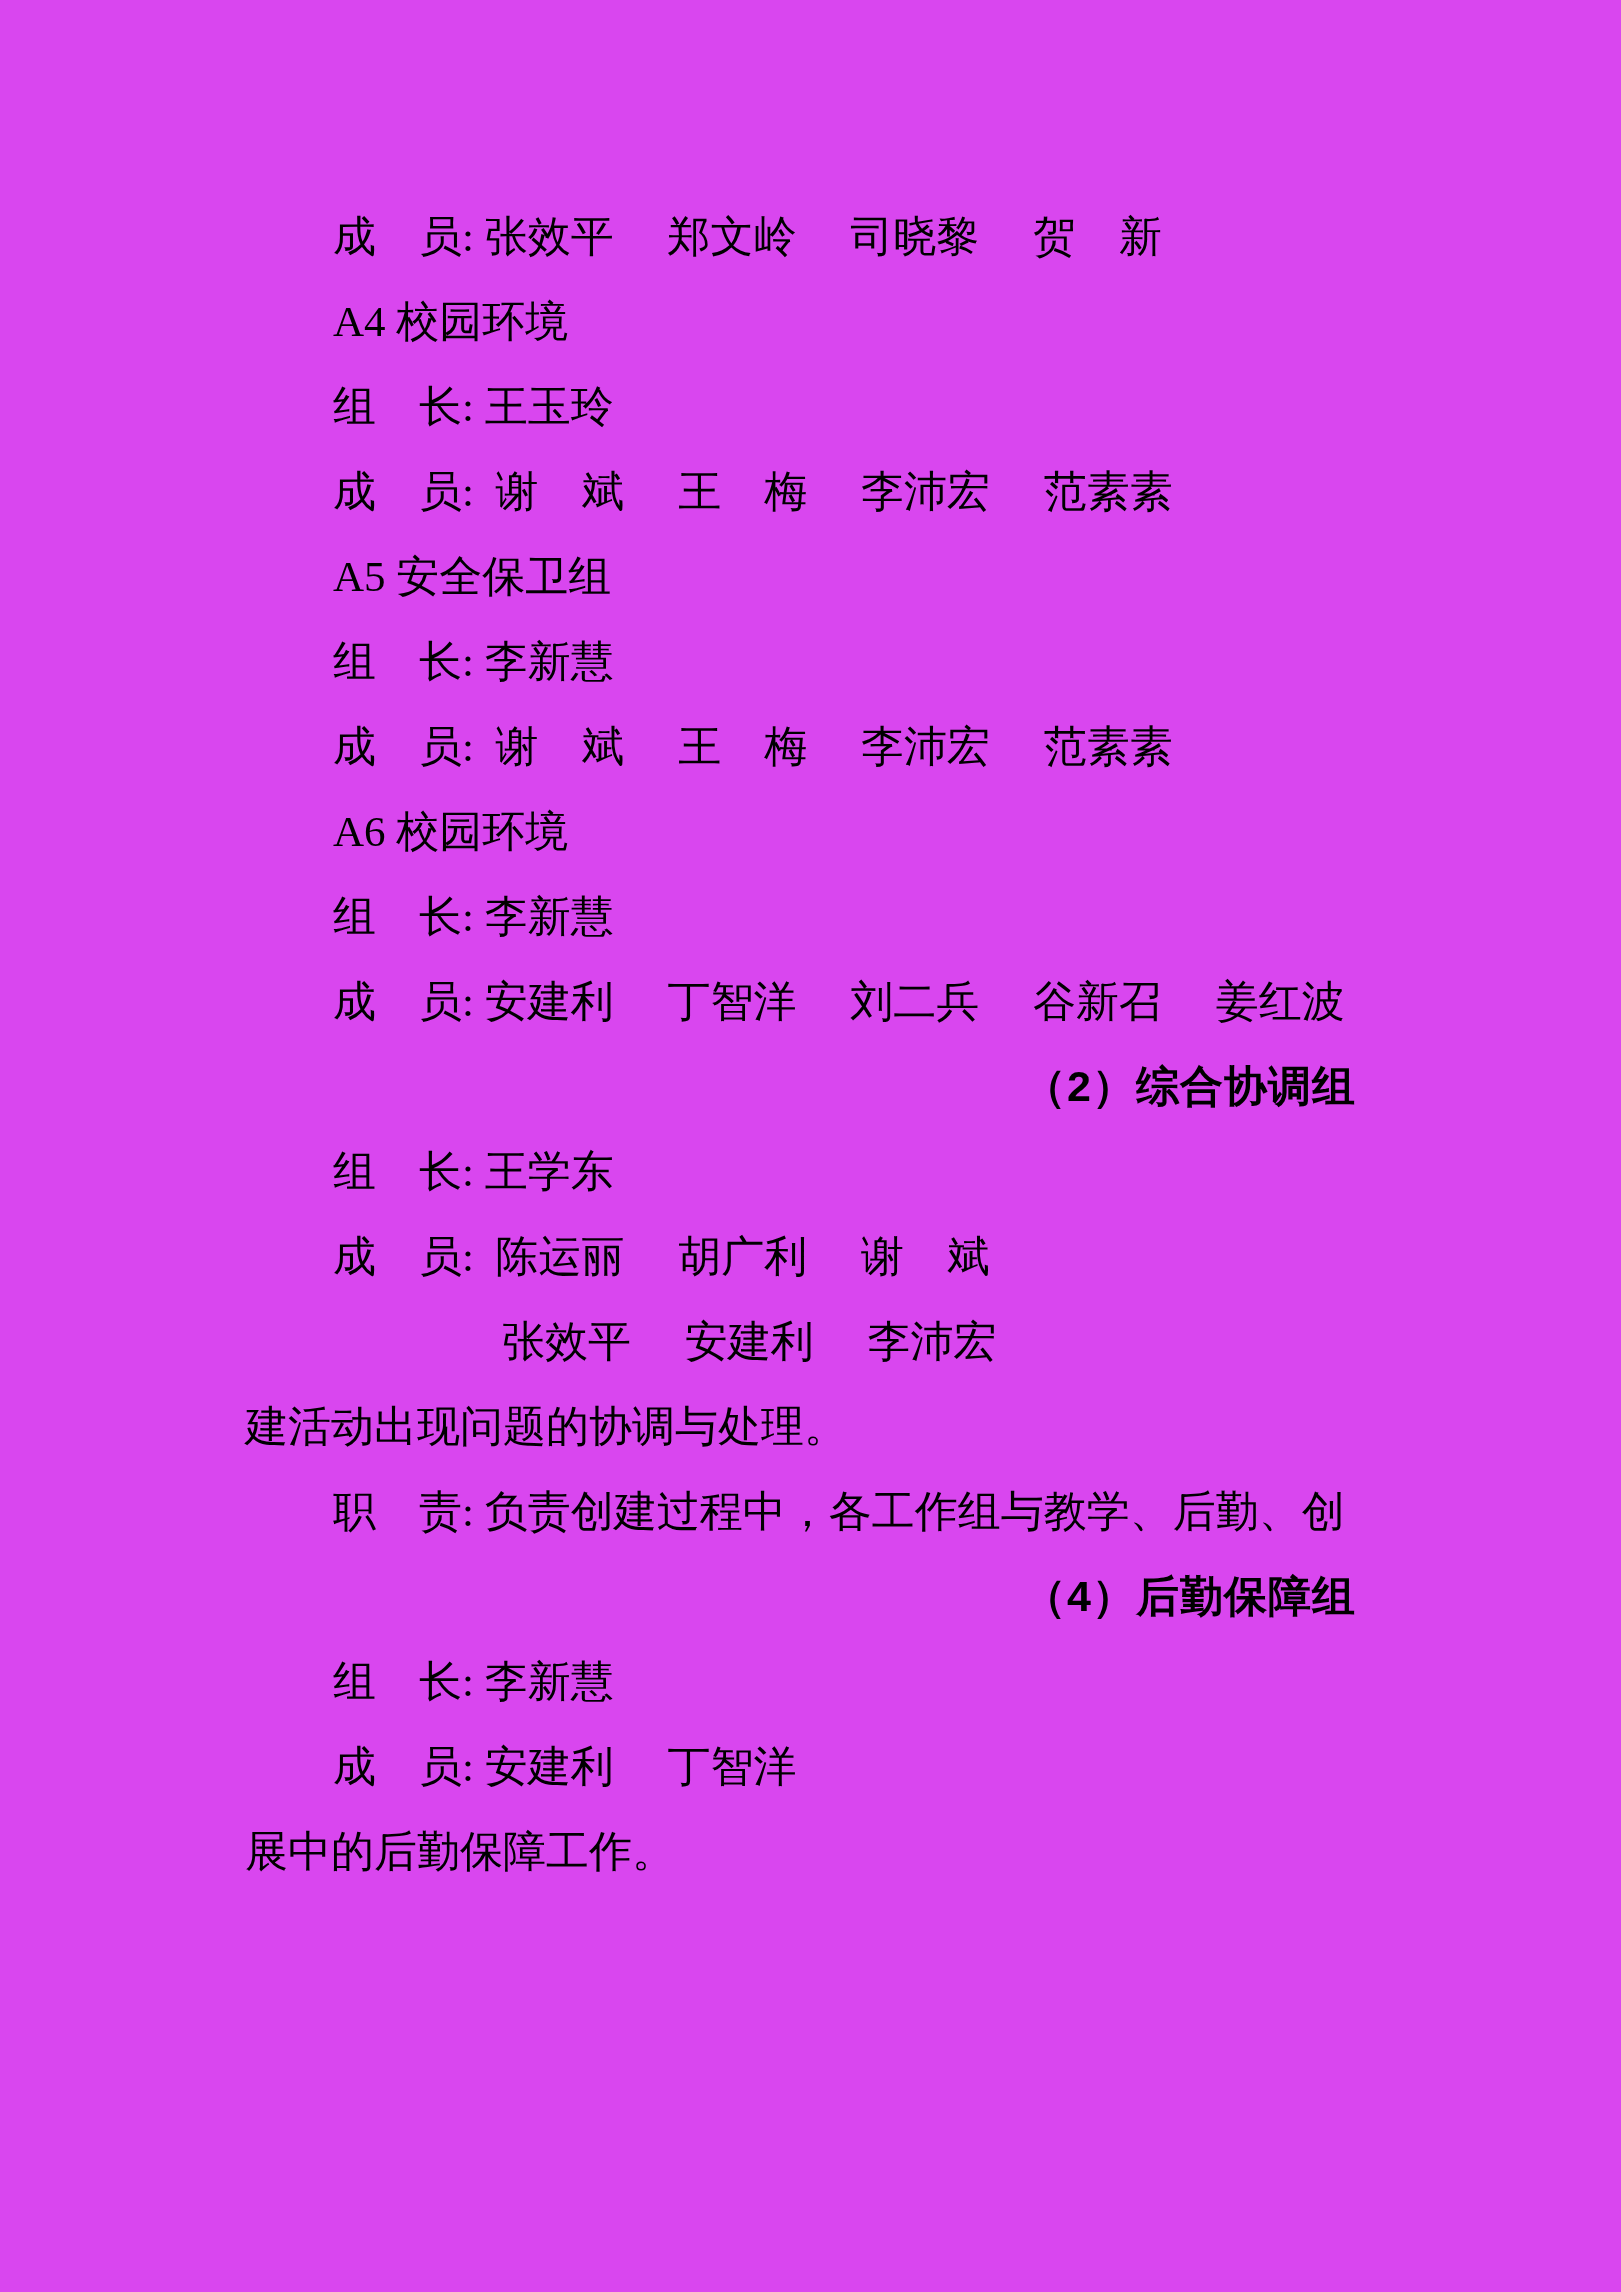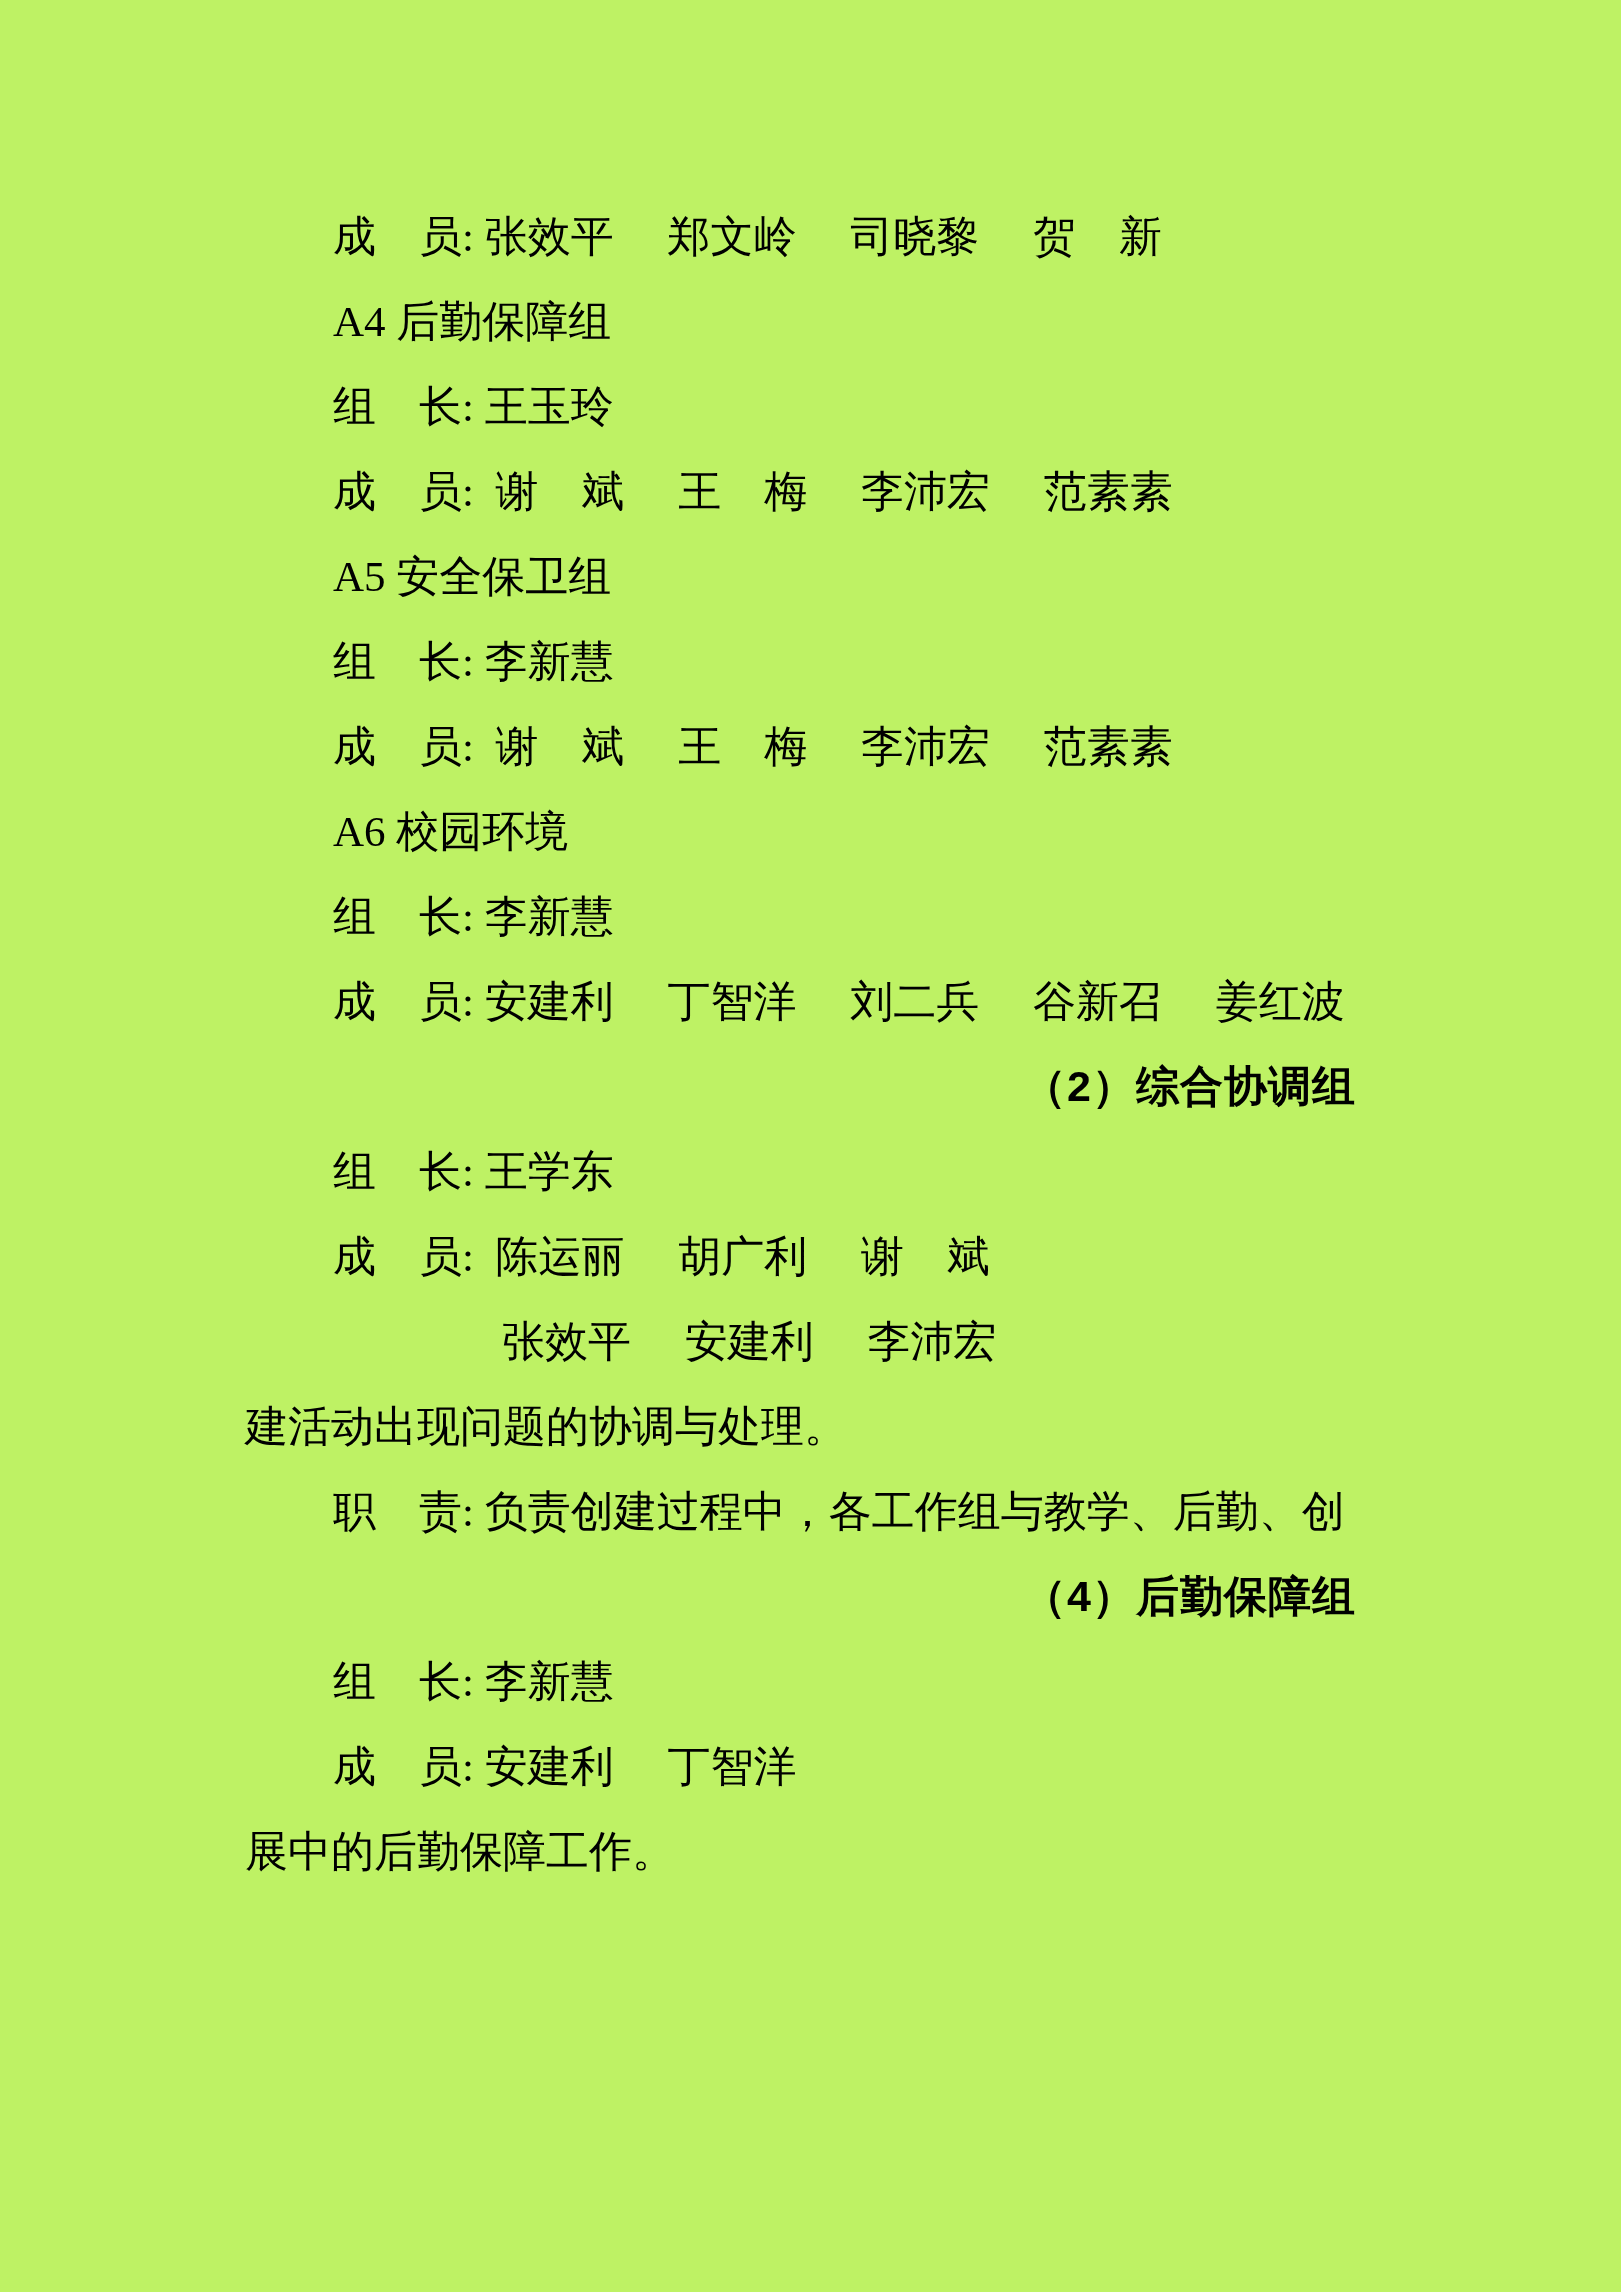--- a/index.html
+++ b/index.html
@@ -4,21 +4,21 @@
 <style>
   html, body {
     margin: 0;
     padding: 0;
     background: #ffffff;
   }
   .page {
     position: relative;
     width: 1621px;
     height: 2293px;
-    background: #bef264;
+    background: #d946ef;
     box-sizing: border-box;
     padding: 194px 265px 0 245px;
     overflow: hidden;
   }
   .doc-body {
     font-family: "Liberation Serif", "DejaVu Serif", serif;
     font-size: 43px;
     line-height: 85px;
     color: #000000;
   }
@@ -38,21 +38,21 @@
     letter-spacing: 1px;
     text-align: right;
   }
 </style>
 </head>
 <body>
 
 <div class="page">
   <div class="doc-body">
       <div class="line member">成　员: 张效平　 郑文岭　 司晓黎　 贺　新</div>
-      <div class="line label">A4 后勤保障组</div>
+      <div class="line label">A4 校园环境</div>
       <div class="line leader">组　长: 王玉玲</div>
       <div class="line member">成　员:  谢　斌　 王　梅　 李沛宏　 范素素</div>
       <div class="line label">A5 安全保卫组</div>
       <div class="line leader">组　长: 李新慧</div>
       <div class="line member">成　员:  谢　斌　 王　梅　 李沛宏　 范素素</div>
       <div class="line label">A6 校园环境</div>
       <div class="line leader">组　长: 李新慧</div>
       <div class="line member">成　员: 安建利　 丁智洋　 刘二兵　 谷新召　 姜红波</div>
       <div class="line heading">（2）综合协调组</div>
       <div class="line leader">组　长: 王学东</div>

